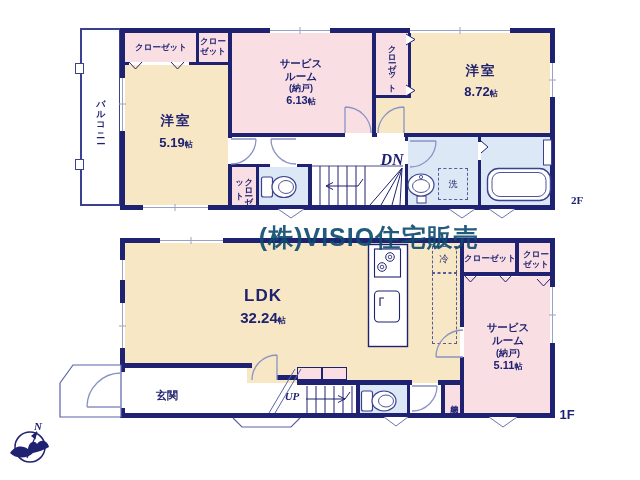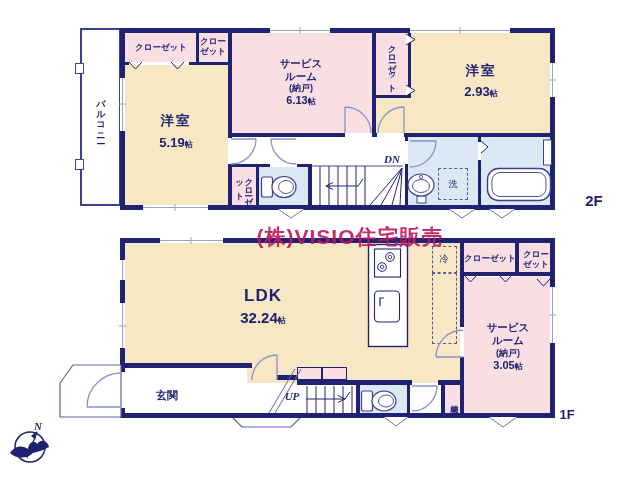--- a/index.html
+++ b/index.html
@@ -20,22 +20,22 @@
   .tick{position:absolute;border:1px solid #3a4190;background:#fff;z-index:6;}
   .cab{position:absolute;background:#f9dfe3;border:1px solid #1f2270;box-sizing:border-box;z-index:24;}
   .dashed{position:absolute;border:1px dashed #565a9a;box-sizing:border-box;z-index:26;}
   .lbl{position:absolute;transform:translate(-50%,-50%);white-space:nowrap;font-weight:700;
        text-align:center;line-height:1.2;z-index:30;}
   .wrap{white-space:normal;word-break:break-all;line-height:1.15;}
   .vlbl{writing-mode:vertical-rl;white-space:normal;line-height:1.1;letter-spacing:1px;}
   .serifit{font-family:"Liberation Serif",serif;font-style:italic;font-weight:700;}
   .unit{font-size:8px;}
   .ovl{position:absolute;left:0;top:0;z-index:40;pointer-events:none;}
-  .wm{position:absolute;left:350px;top:237px;transform:translate(-50%,-50%);
-      font-size:21px;font-weight:700;letter-spacing:1px;color:#be185d;opacity:.9;
+  .wm{position:absolute;left:369px;top:237px;transform:translate(-50%,-50%);
+      font-size:25px;font-weight:700;letter-spacing:1px;color:#0c4a6e;opacity:.9;
       white-space:nowrap;z-index:50;}
 </style>
 </head>
 <body>
 
 <div class="canvas">
 
   <div class="balc" style="left:80px;top:28px;width:41px;height:178px;"></div>
   <div class="tick" style="left:75px;top:63px;width:7px;height:9px;"></div>
   <div class="tick" style="left:75px;top:159px;width:7px;height:9px;"></div>
@@ -228,35 +228,35 @@
   <div class="lbl" style="left:161px;top:47px;font-size:8.5px;">クローゼット</div>
   <div class="lbl wrap" style="left:213px;top:47px;font-size:8.5px;width:34px;">クローゼット</div>
   <div class="lbl" style="left:176px;top:121px;font-size:13.5px;letter-spacing:2px;">洋室</div>
   <div class="lbl" style="left:176px;top:143px;font-size:13px;"><span>5.19</span><span class="unit">帖</span></div>
   <div class="lbl" style="left:301px;top:63px;font-size:10.5px;">サービス</div>
   <div class="lbl" style="left:301px;top:76px;font-size:10.5px;">ルーム</div>
   <div class="lbl" style="left:301px;top:88px;font-size:9px;">(納戸)</div>
   <div class="lbl" style="left:301px;top:101px;font-size:11px;"><span>6.13</span><span class="unit">帖</span></div>
   <div class="lbl vlbl" style="left:392px;top:63px;font-size:8.5px;height:58px;letter-spacing:0;">クローゼット</div>
   <div class="lbl" style="left:481px;top:71px;font-size:13.5px;letter-spacing:2px;">洋室</div>
-  <div class="lbl" style="left:481px;top:92px;font-size:13px;"><span>2.93</span><span class="unit">帖</span></div>
+  <div class="lbl" style="left:481px;top:92px;font-size:13px;"><span>8.72</span><span class="unit">帖</span></div>
   <div class="lbl vlbl" style="left:244px;top:186px;font-size:8.5px;height:36px;letter-spacing:0;">クローゼット</div>
-  <div class="lbl serifit" style="left:392px;top:160px;font-size:11px;">DN</div>
+  <div class="lbl serifit" style="left:392px;top:160px;font-size:16px;">DN</div>
   <div class="lbl" style="left:453px;top:184px;font-size:9px;font-weight:400;">洗</div>
-  <div class="lbl" style="left:594px;top:201px;font-size:15px;font-weight:600;">2F</div>
+  <div class="lbl" style="left:577px;top:201px;font-size:11px;font-weight:600;font-family:Liberation Serif, serif;">2F</div>
 
   <div class="lbl" style="left:263px;top:296px;font-size:17px;letter-spacing:1px;">LDK</div>
   <div class="lbl" style="left:263px;top:318px;font-size:15px;"><span>32.24</span><span class="unit">帖</span></div>
   <div class="lbl" style="left:444px;top:259px;font-size:9.5px;font-weight:400;">冷</div>
   <div class="lbl" style="left:490px;top:258px;font-size:8.5px;">クローゼット</div>
   <div class="lbl wrap" style="left:536px;top:260px;font-size:8.5px;width:32px;">クローゼット</div>
   <div class="lbl" style="left:508px;top:327px;font-size:10.5px;">サービス</div>
   <div class="lbl" style="left:508px;top:340px;font-size:10.5px;">ルーム</div>
   <div class="lbl" style="left:508px;top:353px;font-size:9px;">(納戸)</div>
-  <div class="lbl" style="left:508px;top:366px;font-size:11px;"><span>3.05</span><span class="unit">帖</span></div>
+  <div class="lbl" style="left:508px;top:366px;font-size:11px;"><span>5.11</span><span class="unit">帖</span></div>
   <div class="lbl" style="left:167px;top:396px;font-size:11px;">玄関</div>
   <div class="lbl serifit" style="left:292px;top:397px;font-size:11px;">UP</div>
   <div class="lbl vlbl" style="left:453px;top:399px;font-size:8px;height:22px;letter-spacing:0;">収納</div>
   <div class="lbl" style="left:567px;top:415px;font-size:13px;font-weight:600;">1F</div>
   <div class="lbl serifit" style="left:38px;top:427px;font-size:11px;">N</div>
 
   <div class="wm">(株)VISIO住宅販売</div>
 </div>
 
 </body></html>

